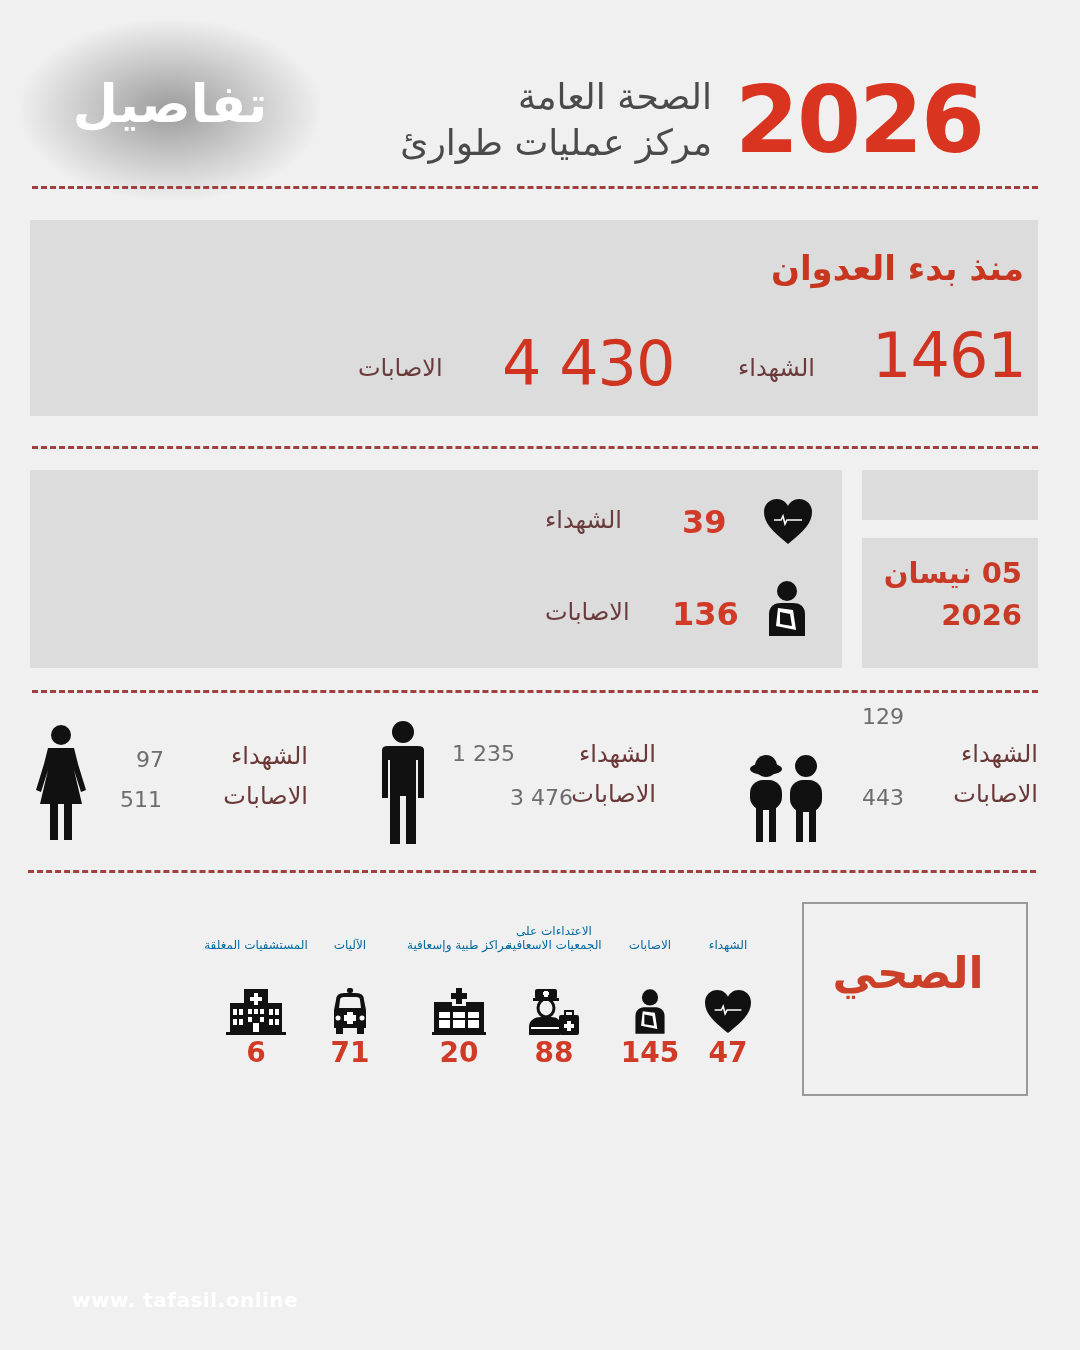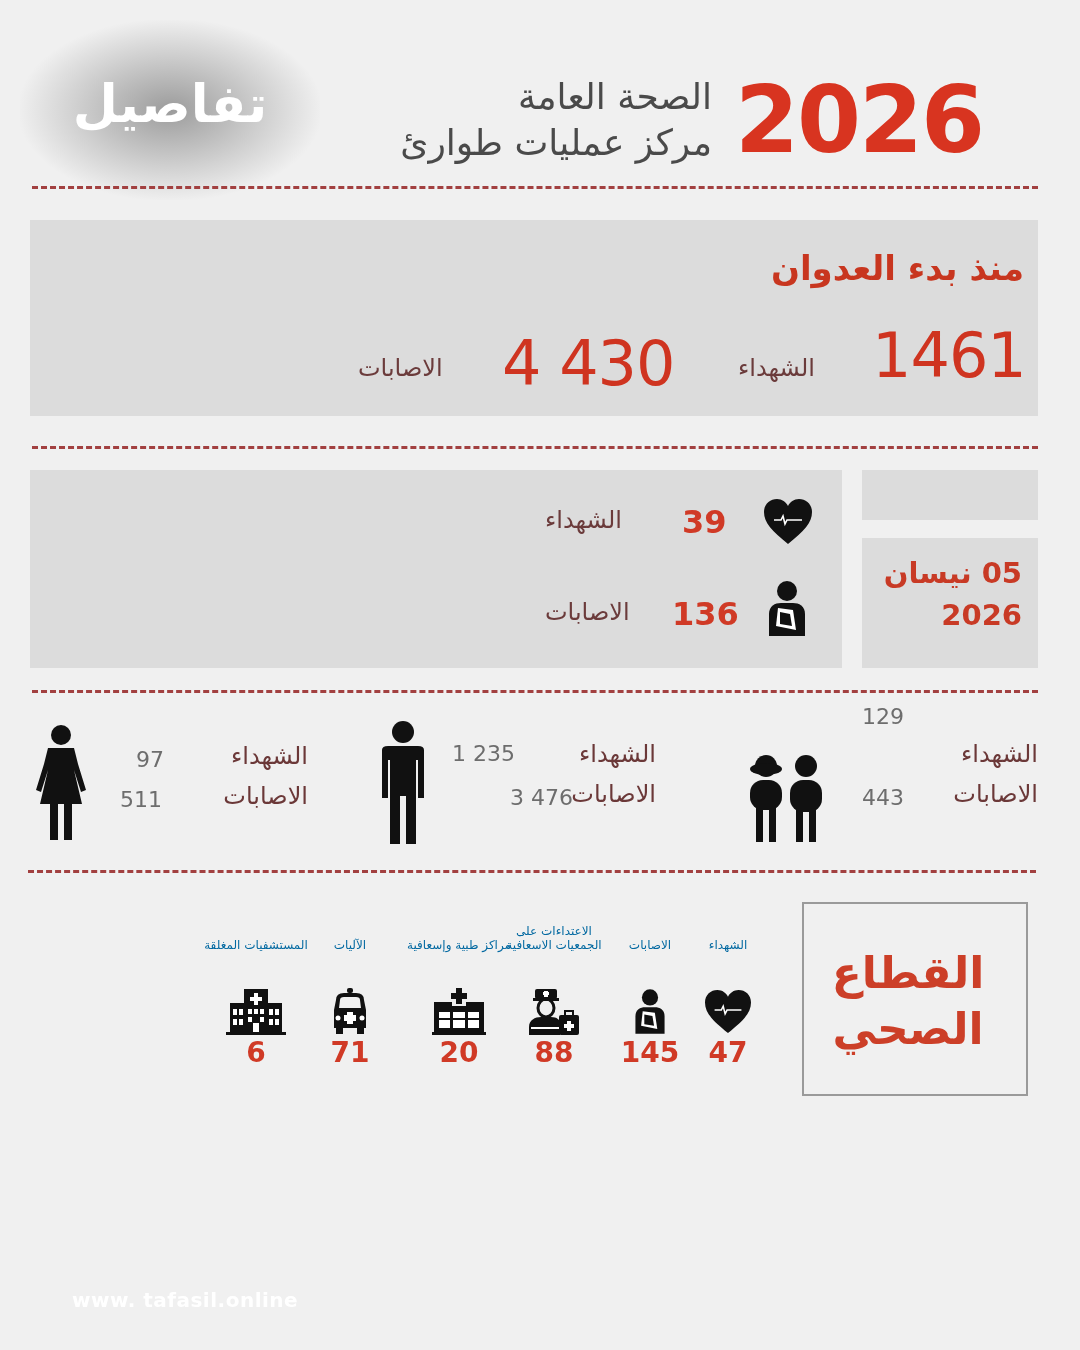--- a/index.html
+++ b/index.html
@@ -185,21 +185,20 @@
 </div>
 <div class="abs cat-num" style="left:136px; top:740px;">97</div>
 <div class="abs cat-num" style="left:120px; top:780px;">511</div>
 <div class="abs cat-lbl" style="left:196px; width:112px; top:736px;">الشهداء</div>
 <div class="abs cat-lbl" style="left:196px; width:112px; top:776px;">الاصابات</div>
 
 <div class="abs dash" style="top:870px; left:28px; width:1008px;"></div>
 
 <div class="abs sector-box"></div>
 <div class="abs sector-text">
-  <div>القطاع</div>
   <div>الصحي</div>
 </div>
 
 <div class="sec-col" style="left:668px; top:922px;">
   <div class="sec-lbl">الشهداء</div>
   <div class="sec-icon" style="margin-top:36px; height:48px;">
     <svg width="50" height="46" viewBox="0 0 52 48">
       <path d="M26 46 C10 33 2 25 2 14 C2 6 8 1 15 1 C20 1 24 4 26 8 C28 4 32 1 37 1 C44 1 50 6 50 14 C50 25 42 33 26 46Z" fill="#111"></path>
       <polyline points="12,22 19,22 21,18 23,26 25,22 40,22" fill="none" stroke="#fff" stroke-width="1.6"></polyline>
     </svg>

